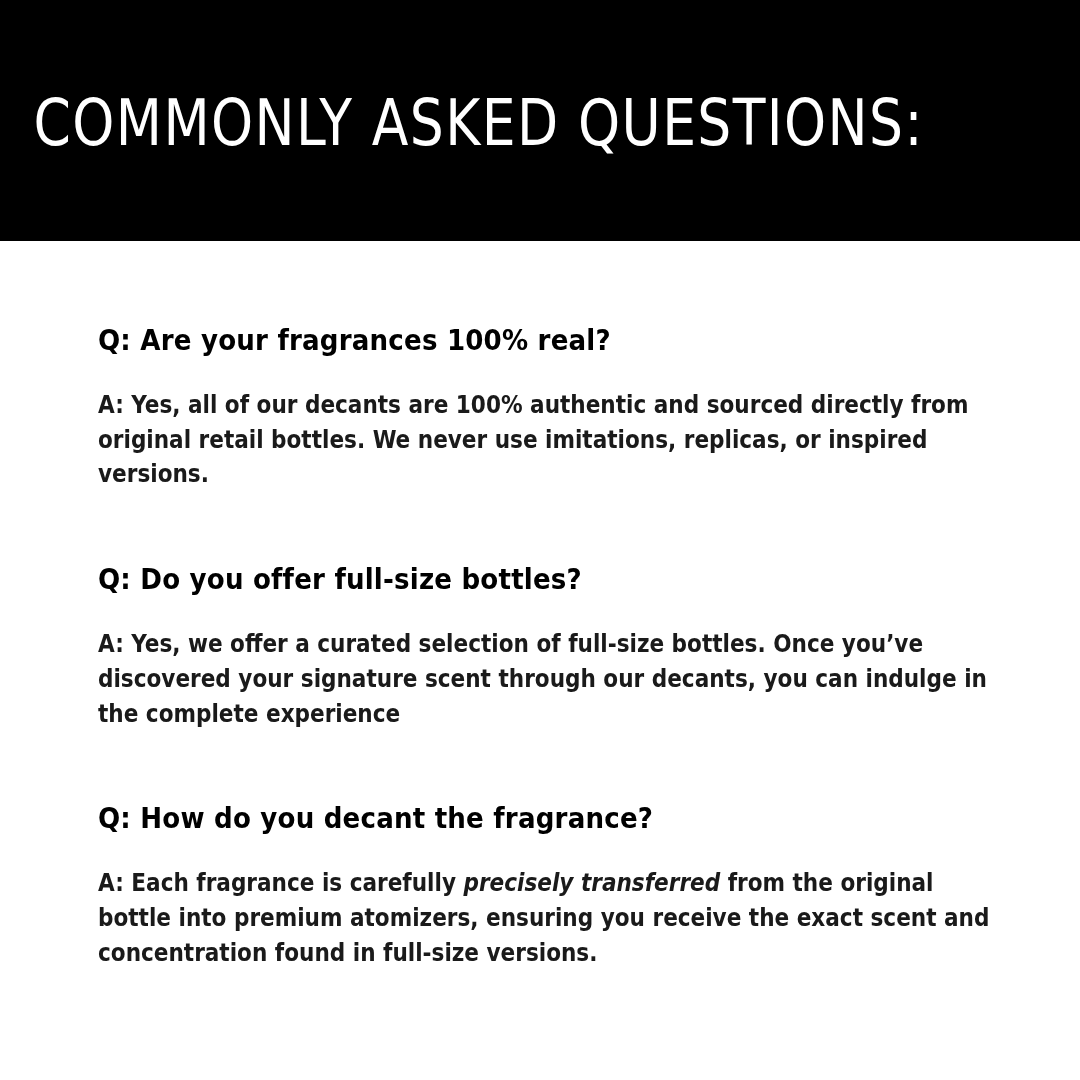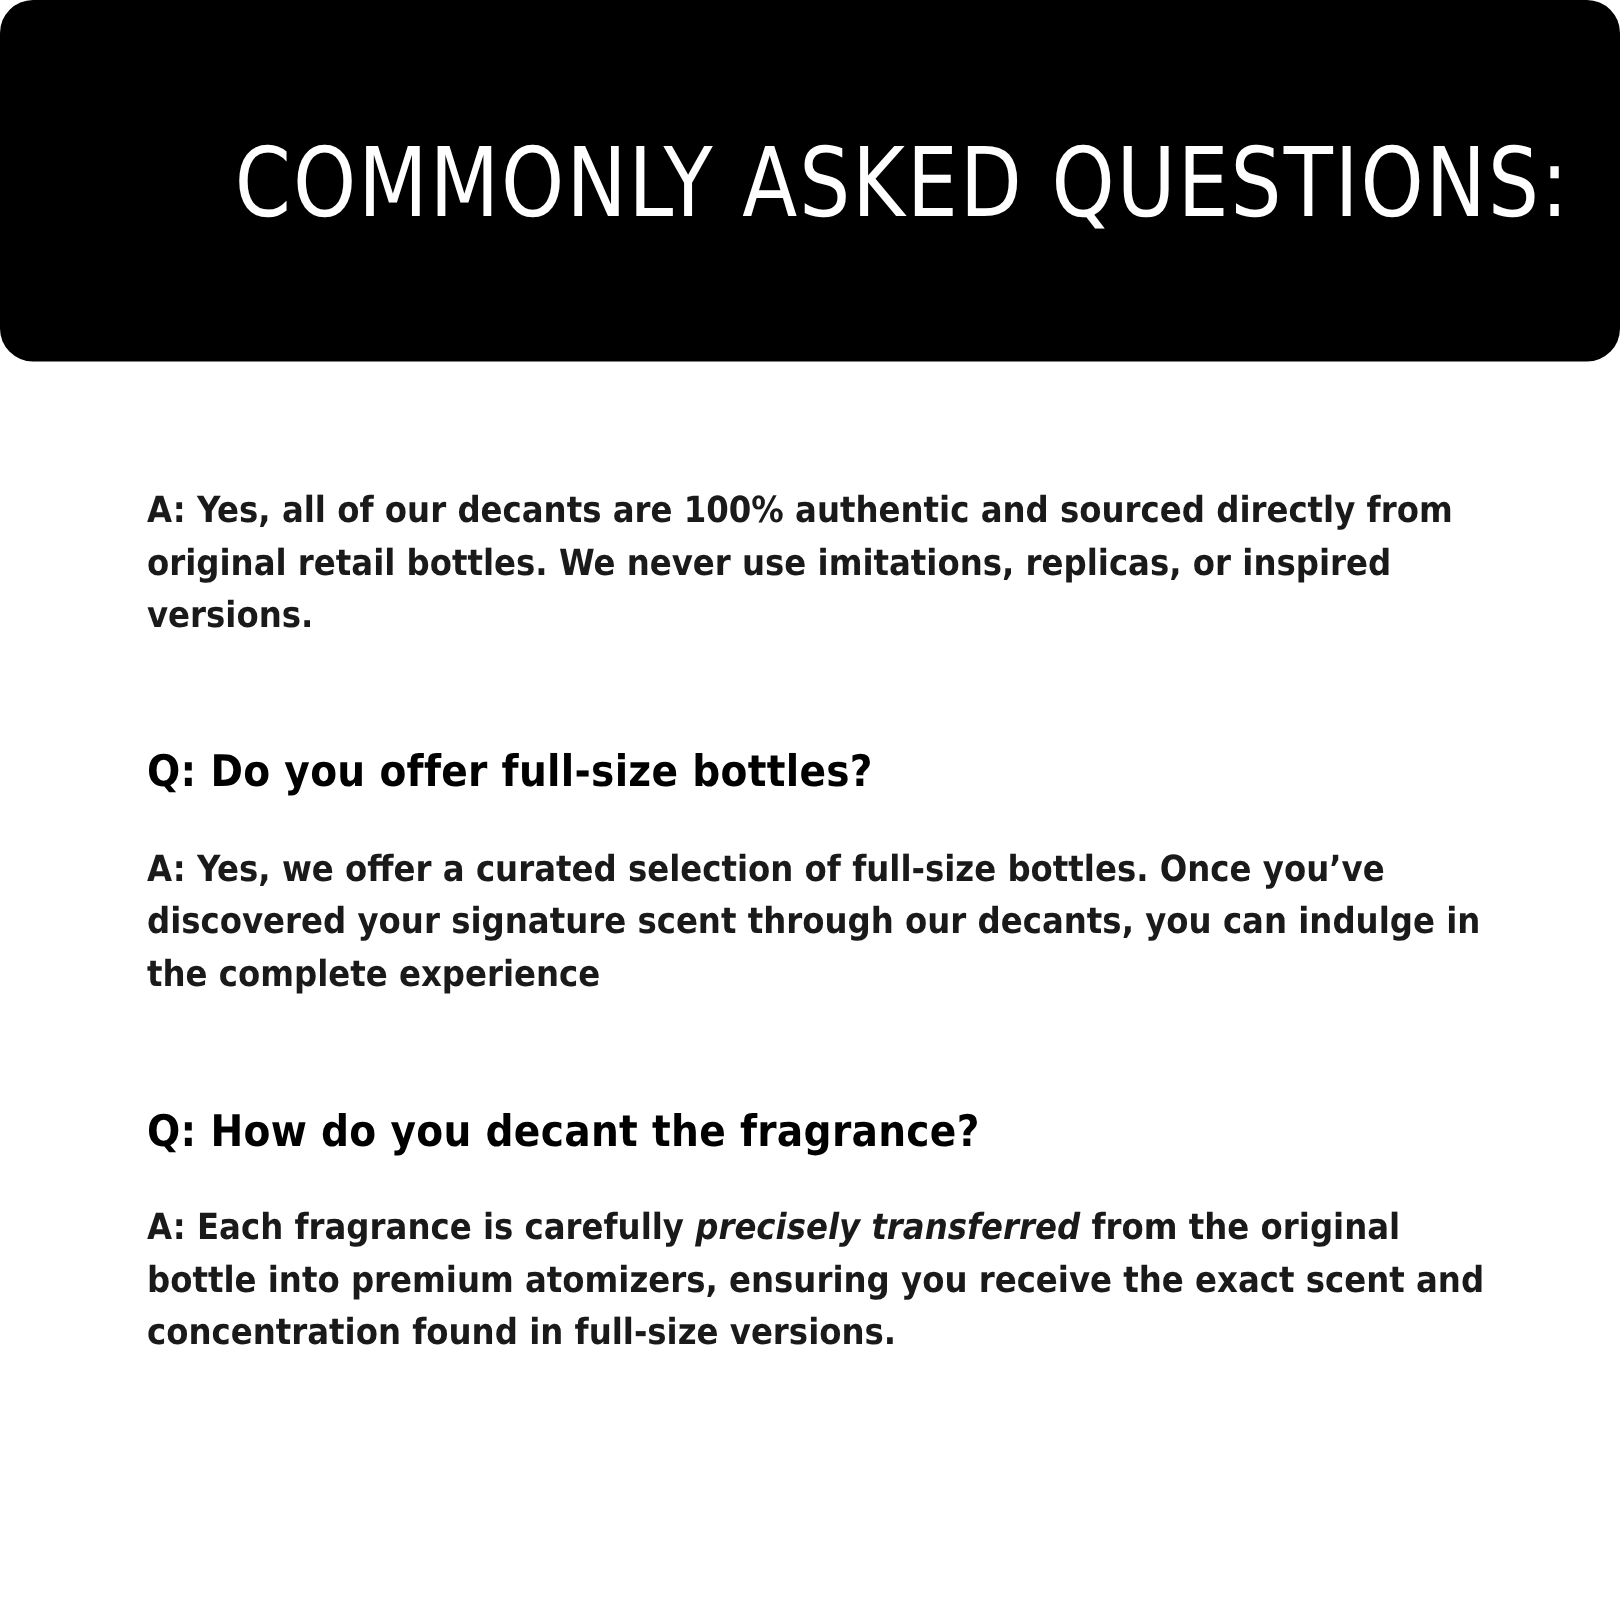--- a/index.html
+++ b/index.html
@@ -21,22 +21,21 @@
   }
   .header-band {
     position: absolute;
     top: 0;
     left: 0;
     width: 1080px;
     height: 241px;
     background: #000000;
     display: flex;
     align-items: center;
-    justify-content: flex-end;
-    border-radius: 22px;
+    justify-content: flex-start;
   }
   .header-title {
     color: #ffffff;
     font-family: "DejaVu Sans Condensed", "Liberation Sans Narrow", "Liberation Sans", sans-serif;
     font-size: 64px;
     font-weight: 400;
     letter-spacing: 1.5px;
     line-height: 1;
     transform: scaleX(0.93);
     white-space: nowrap;
@@ -86,20 +85,21 @@
 
 <div class="page">
 
   <div class="header-band">
     <div class="header-title">COMMONLY ASKED QUESTIONS:</div>
   </div>
 
   <div class="content">
 
     <div class="faq-item first">
+      <p class="question">Q: Are your fragrances 100% real?</p>
       <p class="answer"><span>A: Yes, all of our decants are 100% authentic and sourced directly from original retail bottles. We never use imitations, replicas, or inspired versions.</span><em></em><span></span></p>
     </div>
 
     <div class="faq-item rest">
       <p class="question">Q: Do you offer full-size bottles?</p>
       <p class="answer"><span>A: Yes, we offer a curated selection of full-size bottles. Once you’ve discovered your signature scent through our decants, you can indulge in the complete experience</span><em></em><span></span></p>
     </div>
 
     <div class="faq-item rest">
       <p class="question">Q: How do you decant the fragrance?</p>

